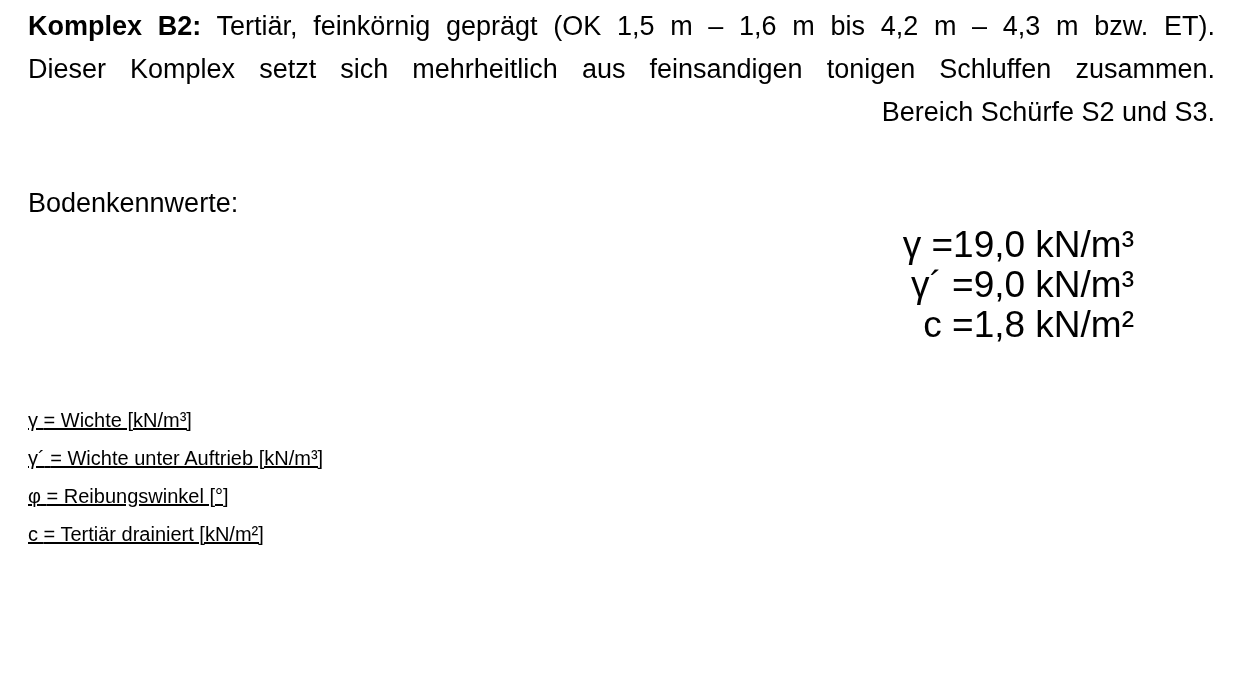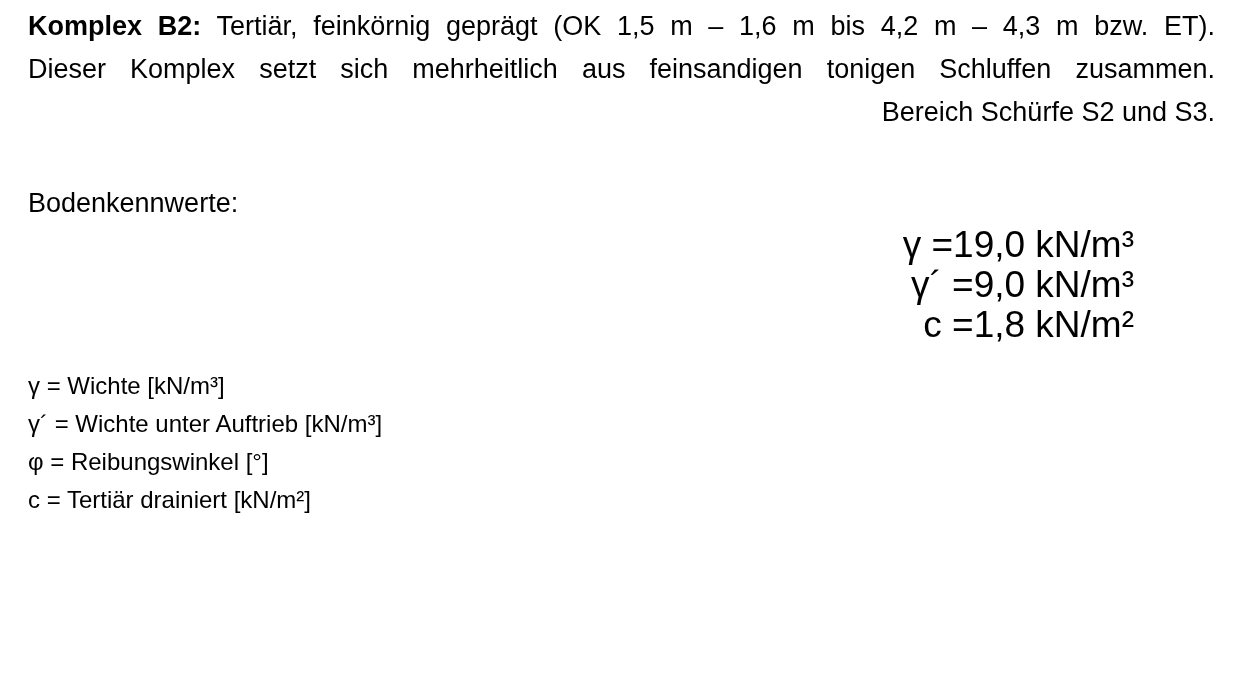--- a/index.html
+++ b/index.html
@@ -51,23 +51,24 @@
   .plabel {
     display: inline-block;
     width: 92px;
   }
   sub.subsc {
     font-size: 0.62em;
     line-height: 0;
   }
 
   .glossary {
-    margin-top: 22px;
-    font-size: 24px;
+    margin-top: 56px;
+    font-size: 20px;
     line-height: 38px;
+    text-decoration: underline;
   }
   .grow { white-space: nowrap; }
 </style>
 </head>
 <body>
 
 <div class="page">
 
   <div class="intro">
     <div class="jline"><b>Komplex B2:</b><span> Tertiär, feinkörnig geprägt (OK 1,5 m – 1,6 m bis 4,2 m – 4,3 m bzw. ET).</span></div>

